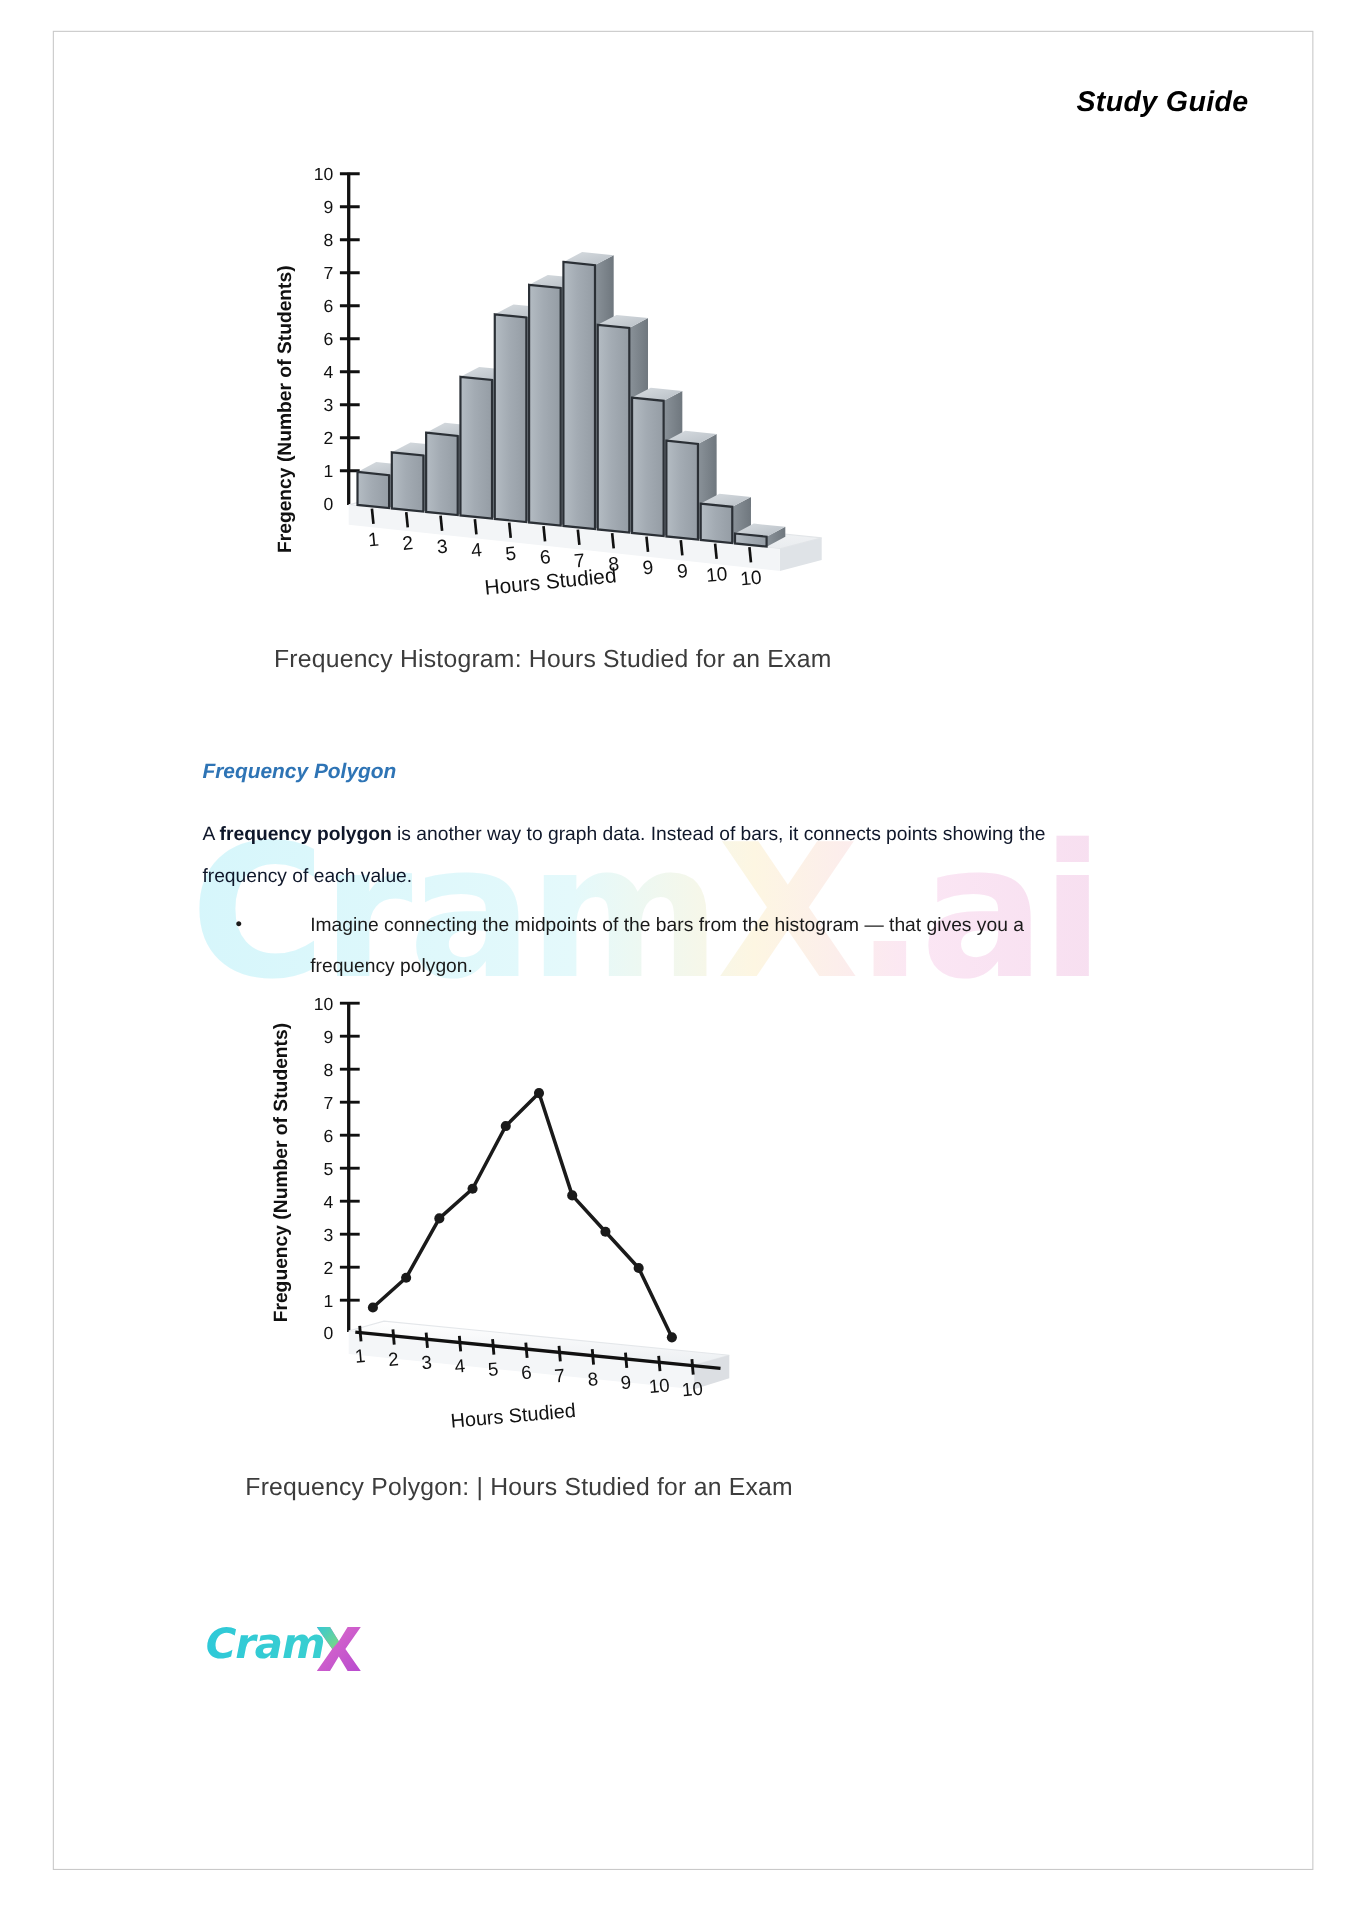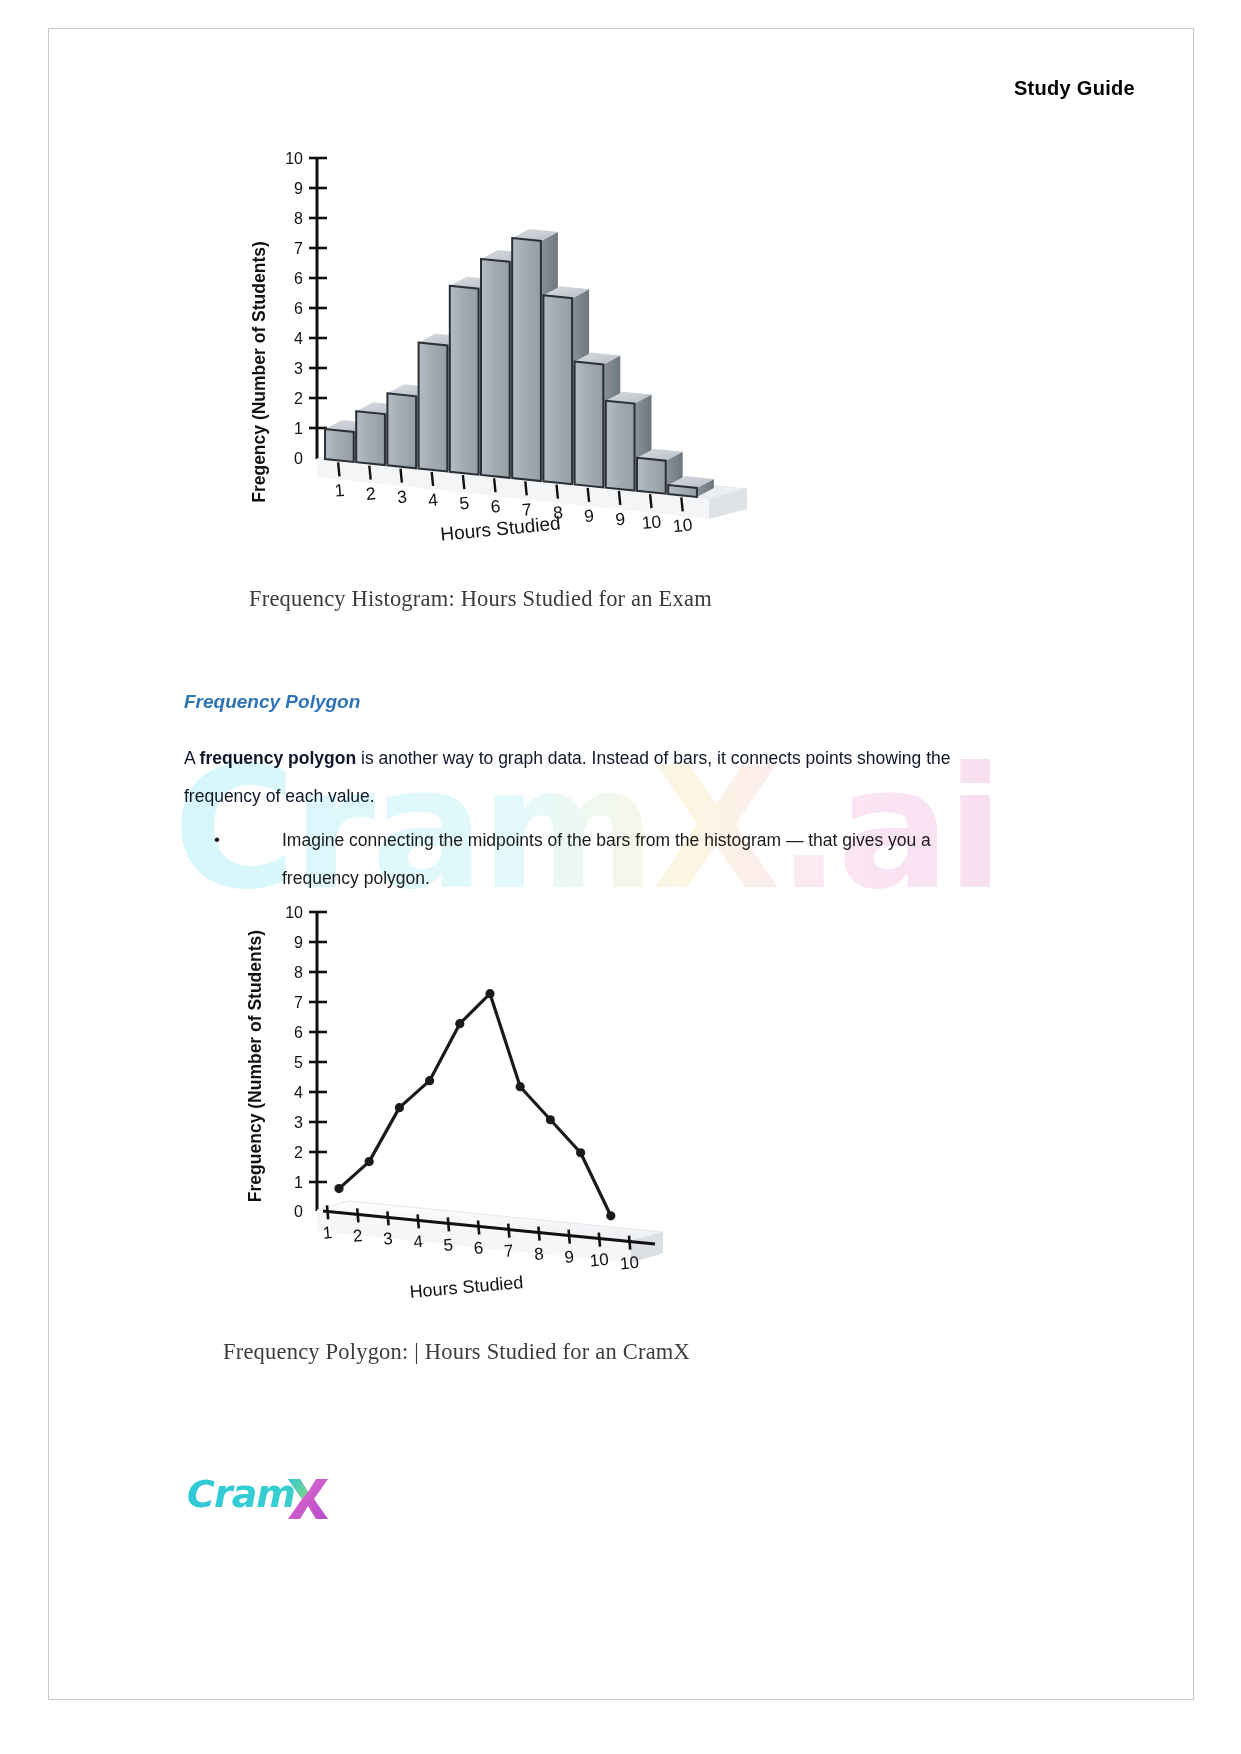--- a/index.html
+++ b/index.html
@@ -43,39 +43,40 @@
     letter-spacing: -4px;
     line-height: 230px;
     white-space: nowrap;
   }
 
   
   .header {
     position: absolute;
     right: 58px;
     top: 48px;
-    font-size: 20px;
+    font-size: 26px;
     font-weight: bold;
     color: #000000;
     letter-spacing: 0.3px;
     z-index: 4;
+    font-style: italic;
   }
 
   
   .hist-wrap {
     position: absolute;
     left: 190px;
     top: 108px;
     width: 580px;
     height: 430px;
     z-index: 3;
   }
   .caption {
     position: absolute;
-    font-family: Liberation Serif, serif;
+    font-family: Liberation Sans, sans-serif;
     font-size: 22.5px;
     color: #3c3c3c;
     letter-spacing: 0.2px;
     z-index: 3;
   }
   #hist-caption { left: 200px; top: 557px; }
   #poly-caption { left: 174px; top: 1310px; }
 
   
   .sec-head {
@@ -417,21 +418,21 @@
           <circle cx="281.2" cy="185.72000000000003" r="4.6" fill="#1a1a1a"></circle>
           <circle cx="311.4" cy="218.74" r="4.6" fill="#1a1a1a"></circle>
           <circle cx="341.6" cy="251.76" r="4.6" fill="#1a1a1a"></circle>
           <circle cx="371.8" cy="314.78" r="4.6" fill="#1a1a1a"></circle>
         </g>
 
       <text x="228" y="392" transform="rotate(-5 228 392)" text-anchor="middle" font-family="'Liberation Sans',sans-serif" font-size="18" fill="#111">Hours Studied</text>
     </svg>
   </div>
 
-  <div class="caption" id="poly-caption">Frequency Polygon: | Hours Studied for an CramX</div>
+  <div class="caption" id="poly-caption">Frequency Polygon: | Hours Studied for an Exam</div>
 
   <div class="footer-logo">
     <svg width="160" height="54" viewBox="0 0 160 54">
       <defs>
         <linearGradient id="lgCram" x1="0" y1="0" x2="1" y2="0">
           <stop offset="0%" stop-color="#2fc9d8"></stop>
           <stop offset="100%" stop-color="#39cfd0"></stop>
         </linearGradient>
         <linearGradient id="lgXa" x1="0" y1="0" x2="1" y2="1">
           <stop offset="0%" stop-color="#35c8d6"></stop>

